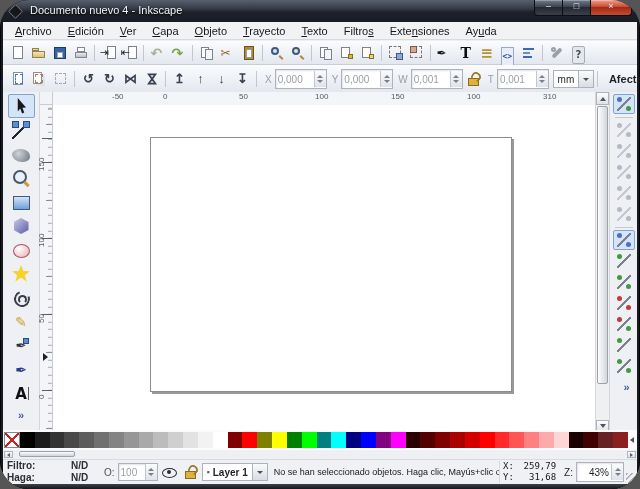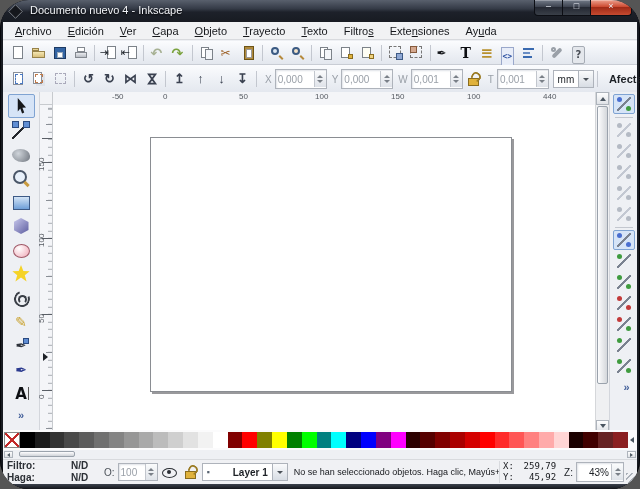--- a/index.html
+++ b/index.html
@@ -189,21 +189,21 @@
   .fs-value{font-weight:bold;color:#2b2f35;margin-left:20px;}
   #opacity{display:flex;align-items:center;flex:none;margin-left:2px;}
   #opacity .spinbox{height:16px;}
   #opacity .spin-input{width:22px;}
   .eye{position:relative;width:16px;height:12px;margin:0 3px;flex:none;}
   .eye::before{content:"";position:absolute;left:1px;top:2px;width:13px;height:8px;border:1px solid #2b2f35;border-radius:50%;}
   .eye::after{content:"";position:absolute;left:6px;top:4px;width:4px;height:4px;background:#2b2f35;border-radius:50%;}
   #layerdd{display:flex;align-items:center;flex:none;margin-left:2px;}
   #layerbox{height:18px;background:#fff;border:1px solid #aeb3bb;display:flex;align-items:center;padding:0 4px;box-sizing:border-box;}
   #layerbox .lglyph{font-size:9px;color:#55606e;margin-right:3px;}
-  #layerbox .lname{font-weight:bold;font-size:10px;margin-left:20px;}
+  #layerbox .lname{font-weight:bold;font-size:10px;}
   #statusmsg{flex:1 1 auto;margin-left:6px;font-size:9px;color:#16181c;white-space:nowrap;overflow:hidden;}
   #coords{flex:none;width:56px;font-family:"DejaVu Sans Mono",monospace;font-size:9px;line-height:11px;color:#16181c;border-left:1px solid #d8dade;padding-left:3px;}
   .cr{display:flex;justify-content:space-between;padding-right:3px;}
   #zoomctl{flex:none;display:flex;align-items:center;margin:0 2px;}
   #zoomctl .zlab{margin:0 3px;}
   #zoomctl .spinbox{height:18px;}
   #zoomctl .spin-input{width:30px;}
   #grip{flex:none;width:10px;height:10px;align-self:flex-end;margin:0 1px 1px 0;
     background:repeating-linear-gradient(135deg,#aab0b8 0 1.5px,transparent 1.5px 4px);}
   
@@ -453,21 +453,21 @@
 
     <div id="corner"></div>
 
     <div id="hruler">
         <span class="rlabel" style="left: 59px;">-50</span>
         <span class="rlabel" style="left: 110px;">0</span>
         <span class="rlabel" style="left: 186px;">50</span>
         <span class="rlabel" style="left: 262px;">100</span>
         <span class="rlabel" style="left: 338px;">150</span>
         <span class="rlabel" style="left: 414px;">100</span>
-        <span class="rlabel" style="left: 490px;">440</span>
+        <span class="rlabel" style="left: 490px;">310</span>
         <span id="hmarker" style="left: 293px;"></span>
       </div>
     <div id="vruler">
         <span class="vlabel" style="top: 57px;">150</span>
         <span class="vlabel" style="top: 133px;">100</span>
         <span class="vlabel" style="top: 209px;">50</span>
         <span class="vlabel" style="top: 285px;">0</span>
         <span id="vmarker" style="top: 248px;"></span>
       </div>
 
@@ -637,21 +637,21 @@
           </span>
       </div>
       <div id="statusmsg">No se han seleccionado objetos. Haga clic, Mayús+clic o arrastre alrededor de los objetos para seleccionar.</div>
       <div id="coords">
         <div class="cr">
             <span>X:</span>
             <span>259,79</span>
           </div>
         <div class="cr">
             <span>Y:</span>
-            <span>45,92</span>
+            <span>31,68</span>
           </div>
       </div>
       <div id="zoomctl">
         <span class="zlab">Z:</span>
         <span class="spinbox">
           <input class="spin-input dark" readonly="" value="43%" style="">
           <span class="spin-ud">
               <i class="ua"></i>
               <i class="da"></i>
             </span>

